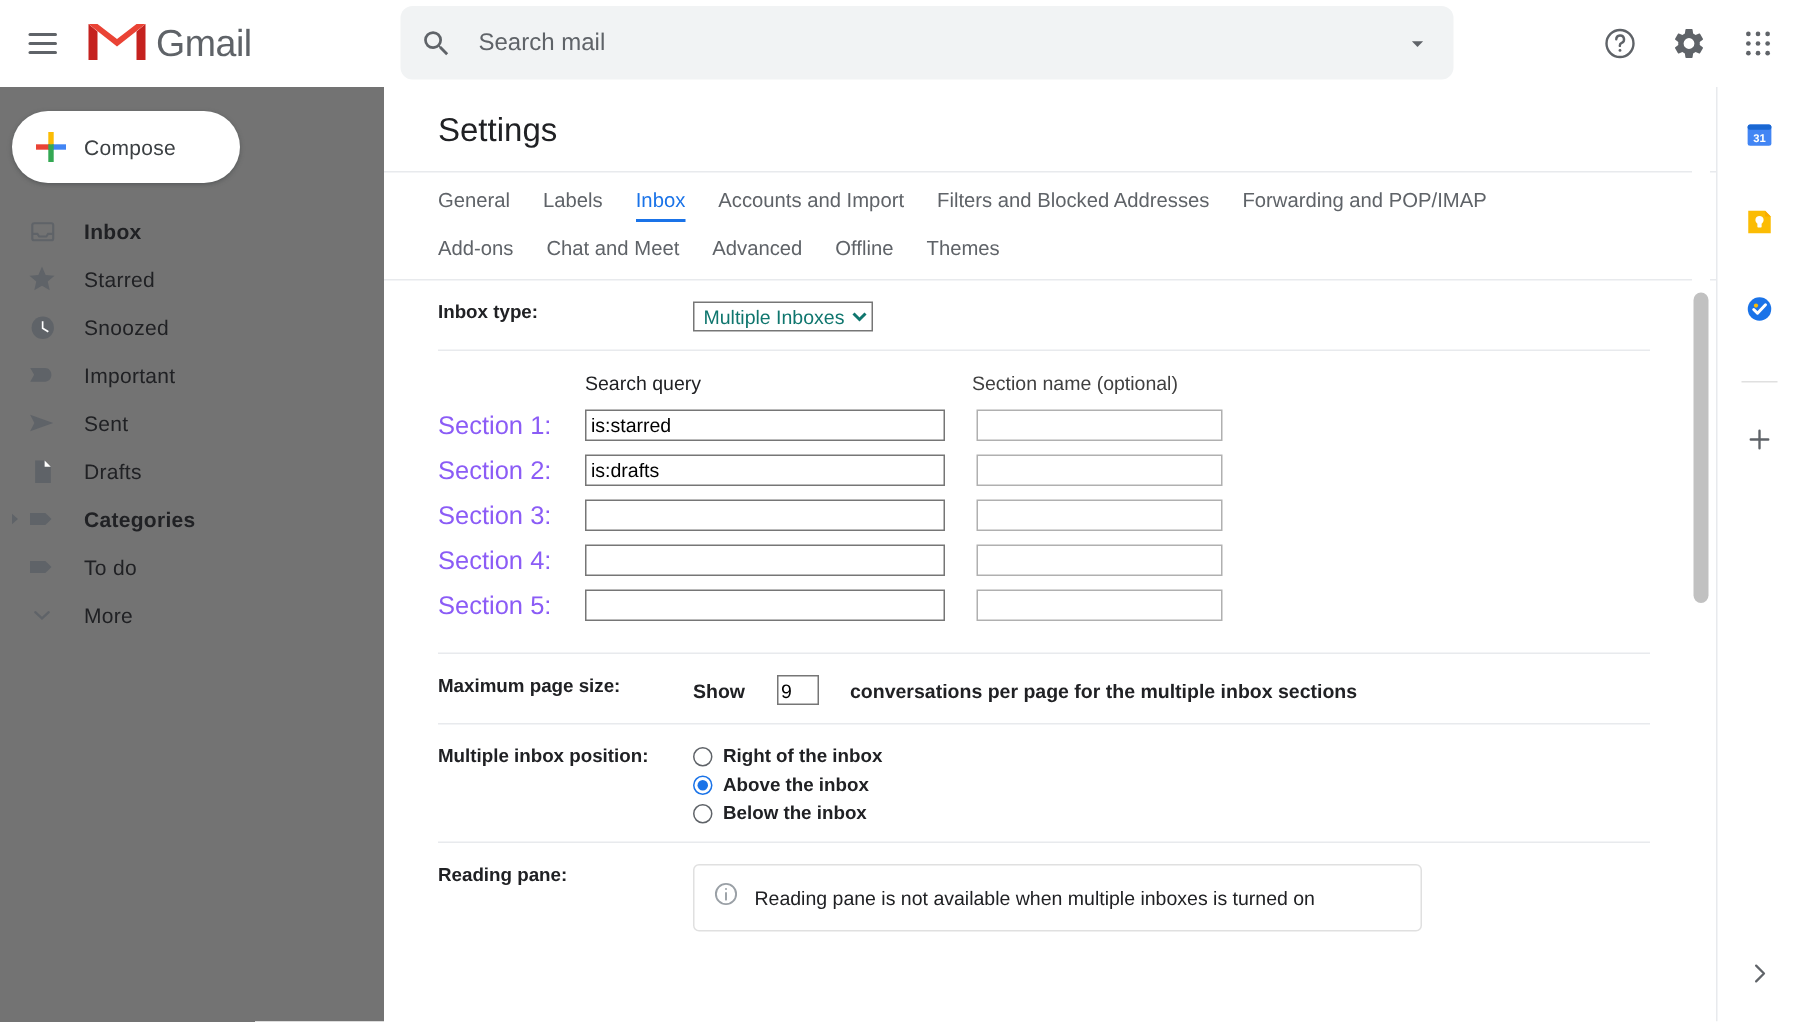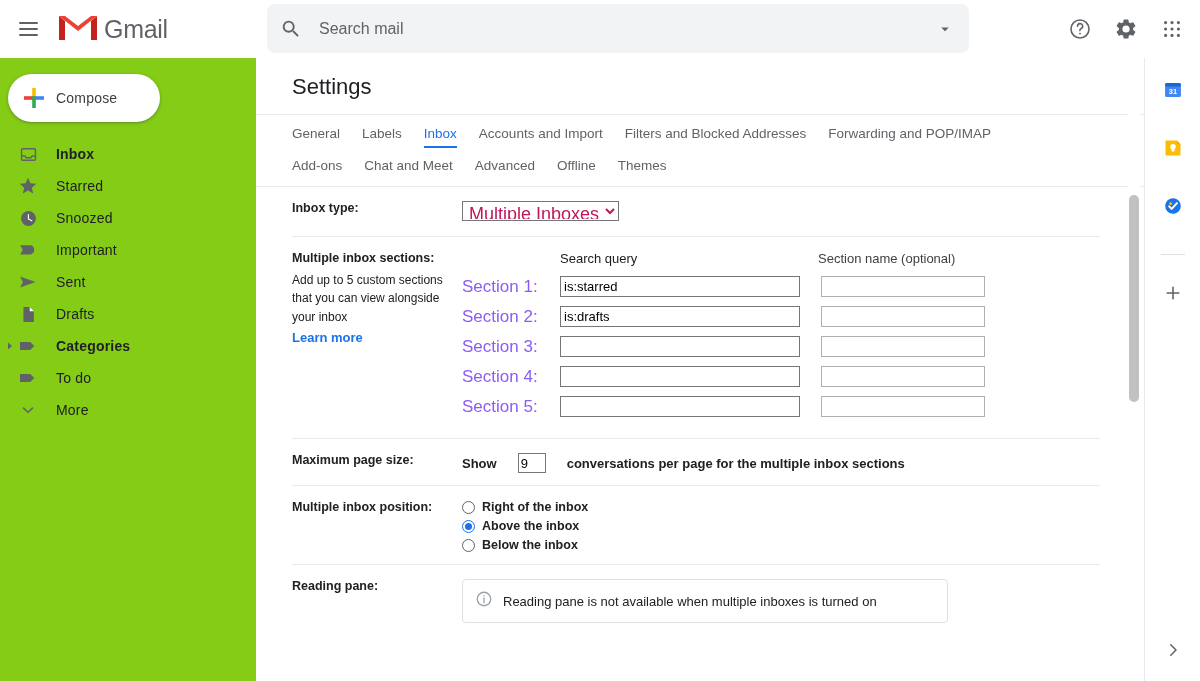--- a/index.html
+++ b/index.html
@@ -56,21 +56,21 @@
     cursor: pointer;
   }
   #topbar-right {
     position: absolute; right: 8px; top: 9px;
     display: flex; align-items: center; gap: 6px;
   }
 
   
   #sidebar {
     position: absolute; left: 0; top: 58px; width: 256px; height: 623px;
-    background: #84cc16; padding-top: 8px;
+    background: #737373; padding-top: 8px;
   }
   #compose {
     display: flex; align-items: center;
     margin: 8px 0 0 8px; width: 152px; height: 48px;
     border-radius: 24px; background: #fff;
     box-shadow: 0 1px 2px 0 rgba(60,64,67,.30), 0 1px 3px 1px rgba(60,64,67,.15);
     cursor: pointer;
   }
   #compose-label { font-size: 14px; color: #3c4043; margin-left: 10px; letter-spacing: .2px; }
   #navlist { margin-top: 16px; }
@@ -119,21 +119,21 @@
     width: 170px; flex: 0 0 170px;
     font-size: 12.5px; font-weight: bold; color: #202124; line-height: 1.25;
   }
   .sdesc { font-weight: normal; font-size: 12px; color: #202124; margin-top: 4px; line-height: 1.55; }
   .learnmore { color: #1a73e8; cursor: pointer; display: inline-block; margin-top: 4px; font-size: 13px; }
   .sfield { flex: 1; }
 
   
   select.gm-select {
     font-family: "Liberation Sans", sans-serif;
-    font-size: 18px; color: #be185d;
+    font-size: 13px; color: #0f766e;
     border: 1px solid #767676; background: #fff;
     padding: 1px 2px; height: 20px;
   }
 
   
   .sec-head { display: flex; margin-bottom: 10px; }
   .sec-head .h-q { margin-left: 98px; width: 258px; font-size: 13px; color: #202124; }
   .sec-head .h-n { font-size: 13px; color: #404040; }
   .sec-line { display: flex; align-items: center; margin-bottom: 9px; }
   .sec-name { width: 98px; flex: 0 0 98px; font-size: 17px; color: #8b5cf6; }
@@ -407,25 +407,20 @@
     <div class="settings-body">
 
       <div class="srow">
         <div class="slabel">Inbox type:</div>
         <div class="sfield">
           <select class="gm-select" id="inbox-type-select"><option>Default</option><option>Important first</option><option>Unread first</option><option>Starred first</option><option>Priority Inbox</option><option selected="">Multiple Inboxes</option></select>
         </div>
       </div>
 
       <div class="srow">
-        <div class="slabel">
-          <div>Multiple inbox sections:</div>
-          <div class="sdesc">Add up to 5 custom sections that you can view alongside your inbox</div>
-          <div class="learnmore">Learn more</div>
-        </div>
         <div class="sfield">
           <div class="sec-head">
             <div class="h-q">Search query</div>
             <div class="h-n">Section name (optional)</div>
           </div>
 
           <div class="sec-line">
             <div class="sec-name">Section 1:</div>
             <input class="q-input" type="text" value="is:starred" style="">
             <input class="n-input" type="text" value="" style="">

